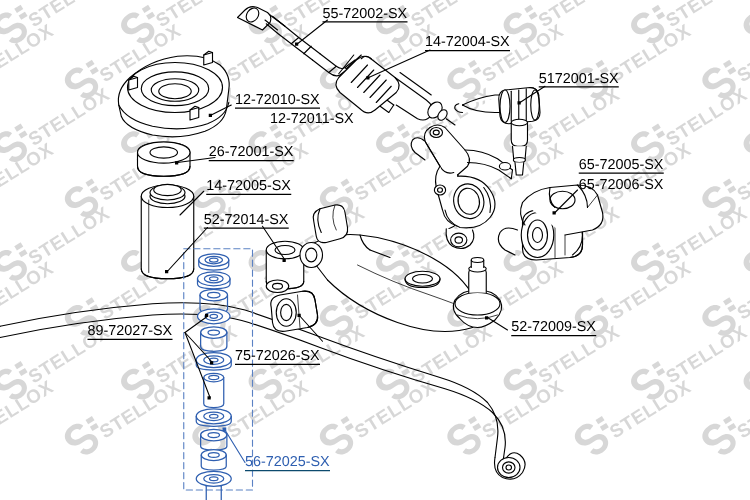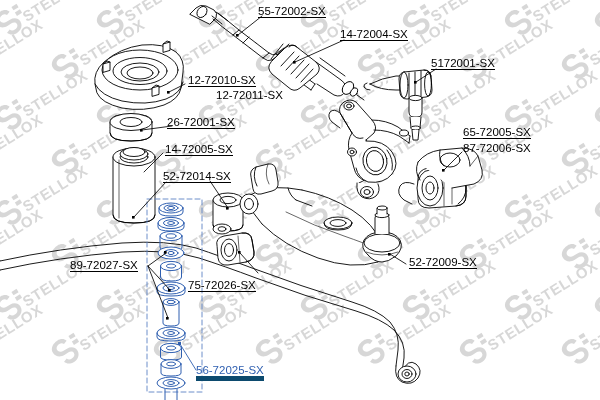--- a/index.html
+++ b/index.html
@@ -7,21 +7,21 @@
        font-family:"Liberation Sans", sans-serif;}
   #stage{position:relative;width:600px;height:400px;background:#fff;overflow:hidden;}
   #wm, #art, #labels{position:absolute;left:0;top:0;width:600px;height:400px;}
   #wm{z-index:1;}
   #art{z-index:2;}
   #labels{z-index:3;}
   .lbl{position:absolute;font-family:"Liberation Sans", sans-serif;
        font-size:11.5px;color:#000;white-space:nowrap;letter-spacing:0px;}
   .lbl.blue{color:#2f5fb0;}
   .ul{border-bottom:1px solid #000;padding-bottom:0px;}
-  .ul.blue{border-bottom:5px solid #0c4a6e;}
+  .ul.blue{border-bottom:1px solid #0c4a6e;}
 </style>
 </head>
 <body>
 
 <div id="stage">
 
   <svg id="wm" viewBox="0 0 600 400" xmlns="http://www.w3.org/2000/svg">
     <defs>
       <g id="wmtile">
         <g transform="rotate(-32)">
@@ -434,21 +434,21 @@
   </svg>
 
   <div id="labels">
     <span class="lbl ul" style="left:258px;top:5px;">55-72002-SX</span>
     <span class="lbl ul" style="left:340px;top:28px;text-align:right;">14-72004-SX</span>
     <span class="lbl ul" style="left:431px;top:57px;text-align:center;">5172001-SX</span>
     <span class="lbl ul" style="left:188px;top:74px;text-align:right;">12-72010-SX</span>
     <span class="lbl" style="left:188px;top:89px;margin-left:28px;">12-72011-SX</span>
     <span class="lbl ul" style="left:167px;top:116px;">26-72001-SX</span>
     <span class="lbl ul" style="left:463px;top:126px;">65-72005-SX</span>
-    <span class="lbl" style="left:463px;top:142px;">87-72006-SX</span>
+    <span class="lbl" style="left:463px;top:142px;">65-72006-SX</span>
     <span class="lbl ul" style="left:165px;top:143px;">14-72005-SX</span>
     <span class="lbl ul" style="left:163px;top:170px;">52-72014-SX</span>
     <span class="lbl ul" style="left:70px;top:259px;">89-72027-SX</span>
     <span class="lbl ul" style="left:409px;top:256px;">52-72009-SX</span>
     <span class="lbl ul" style="left:188px;top:279px;">75-72026-SX</span>
     <span class="lbl ul blue" style="left:196px;top:364px;">56-72025-SX</span>
   </div>
 
 </div>
 

